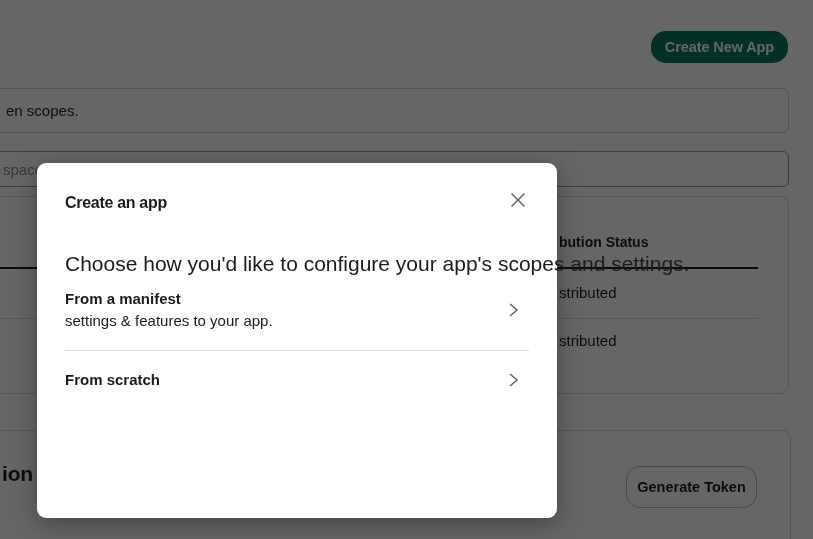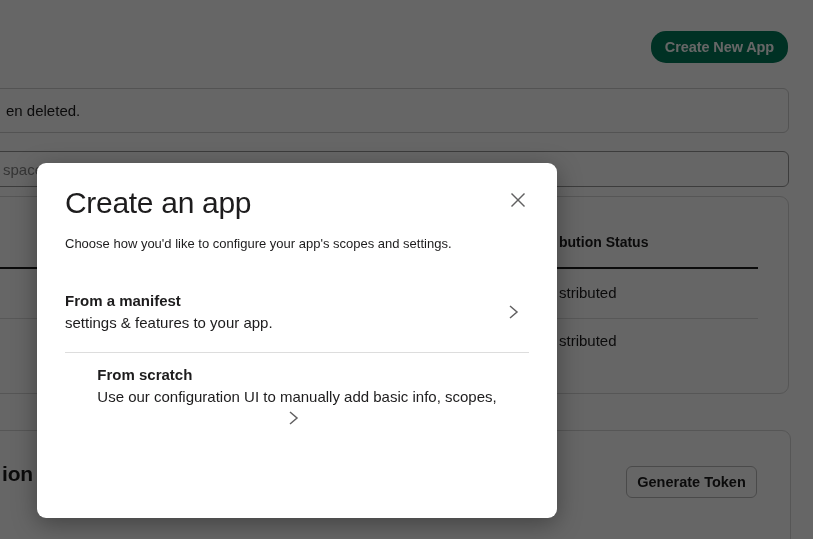--- a/index.html
+++ b/index.html
@@ -49,71 +49,71 @@
   }
   .tokens-card{
     position:absolute; left:-40px; top:430px; width:831px; height:170px;
     background:#fff; border:1px solid var(--border); border-radius:9px;
   }
   .tokens-title{
     position:absolute; left:41px; top:31px; font-size:21px; font-weight:700;
     color:var(--text); white-space:nowrap; letter-spacing:-0.2px;
   }
   .btn-outline{
-    position:absolute; left:665px; top:35px; width:131px; height:32px;
-    background:#fff; border:1px solid #b9b9b9; border-radius:6px;
+    position:absolute; left:665px; top:35px; width:131px; height:42px;
+    background:#fff; border:1px solid #b9b9b9; border-radius:14px;
     font-family:inherit; font-size:14.5px; font-weight:700; color:var(--text); cursor:pointer;
   }
 
   
   .overlay{position:absolute; inset:0; background:rgba(0,0,0,0.6); z-index:5;}
 
   
   .modal{
     position:absolute; left:37px; top:163px; width:520px; height:355px; z-index:10;
     background:#fff; border-radius:9px; box-shadow:0 6px 24px rgba(0,0,0,0.35);
     padding:26px 28px 28px;
   }
   .modal-header{position:relative;}
   .modal-title{
-    font-size:30px; font-weight:400; color:var(--text); letter-spacing:-0.3px; line-height:28px;
+    font-size:16px; font-weight:700; color:var(--text); letter-spacing:-0.3px; line-height:28px;
   }
   .close-btn{
     position:absolute; right:-4px; top:-2px; width:26px; height:26px;
     background:none; border:none; cursor:pointer; padding:0; line-height:0;
   }
   .modal-subtitle{
-    margin-top:16px; font-size:13px; color:var(--text); line-height:21px; white-space:nowrap;
+    margin-top:36px; font-size:21px; color:var(--text); line-height:21px; white-space:nowrap;
   }
   .option{
     display:flex; justify-content:space-between; align-items:center; cursor:pointer;
   }
-  .option-1{margin-top:36px;}
-  .option-2{margin-top:11px;flex-direction:column;}
+  .option-1{margin-top:14px;}
+  .option-2{margin-top:18px;}
   .option-title{font-size:15px; font-weight:700; color:var(--text); line-height:22px;}
   .option-desc{font-size:15px; color:var(--text); line-height:22px; white-space:nowrap;}
   .chevron{flex:0 0 auto; margin-right:8px;}
   .divider{border:none; height:1px; background:#dddddd; margin-top:18px;}
   .help{
     margin-top:20px; font-size:13.5px; color:var(--muted); line-height:18px; white-space:nowrap;
   }
   .help a{color:var(--muted); text-decoration:underline; cursor:pointer;}
   svg{display:block;}
 </style>
 </head>
 <body>
 
 <div class="screen">
 
   <div class="page">
 
     <button class="btn-primary">Create New App</button>
 
     <div class="banner">
-      <span>en deleted.</span>
+      <span>en scopes.</span>
     </div>
 
     <div class="filter-input">
       <span>space</span>
     </div>
 
     <div class="apps-card">
       <div class="col-header">bution Status</div>
       <div class="header-rule"></div>
       <div class="row-1">
@@ -158,21 +158,20 @@
           <polyline points="5,4 12,10 5,16" fill="none" stroke="#616061" stroke-width="1.5"></polyline>
         </svg>
       </span>
     </div>
 
     <hr class="divider">
 
     <div class="option option-2">
       <div>
         <div class="option-title">From scratch</div>
-        <div class="option-desc">Use our configuration UI to manually add basic info, scopes,</div>
       </div>
       <span class="chevron">
         <svg width="16" height="20" viewBox="0 0 16 20">
           <polyline points="5,4 12,10 5,16" fill="none" stroke="#616061" stroke-width="1.5"></polyline>
         </svg>
       </span>
     </div>
 
 
   </div>

